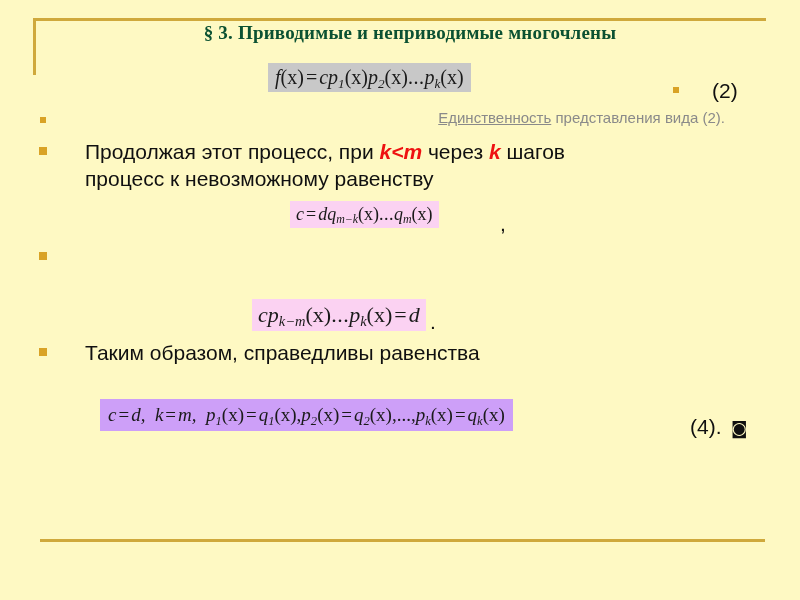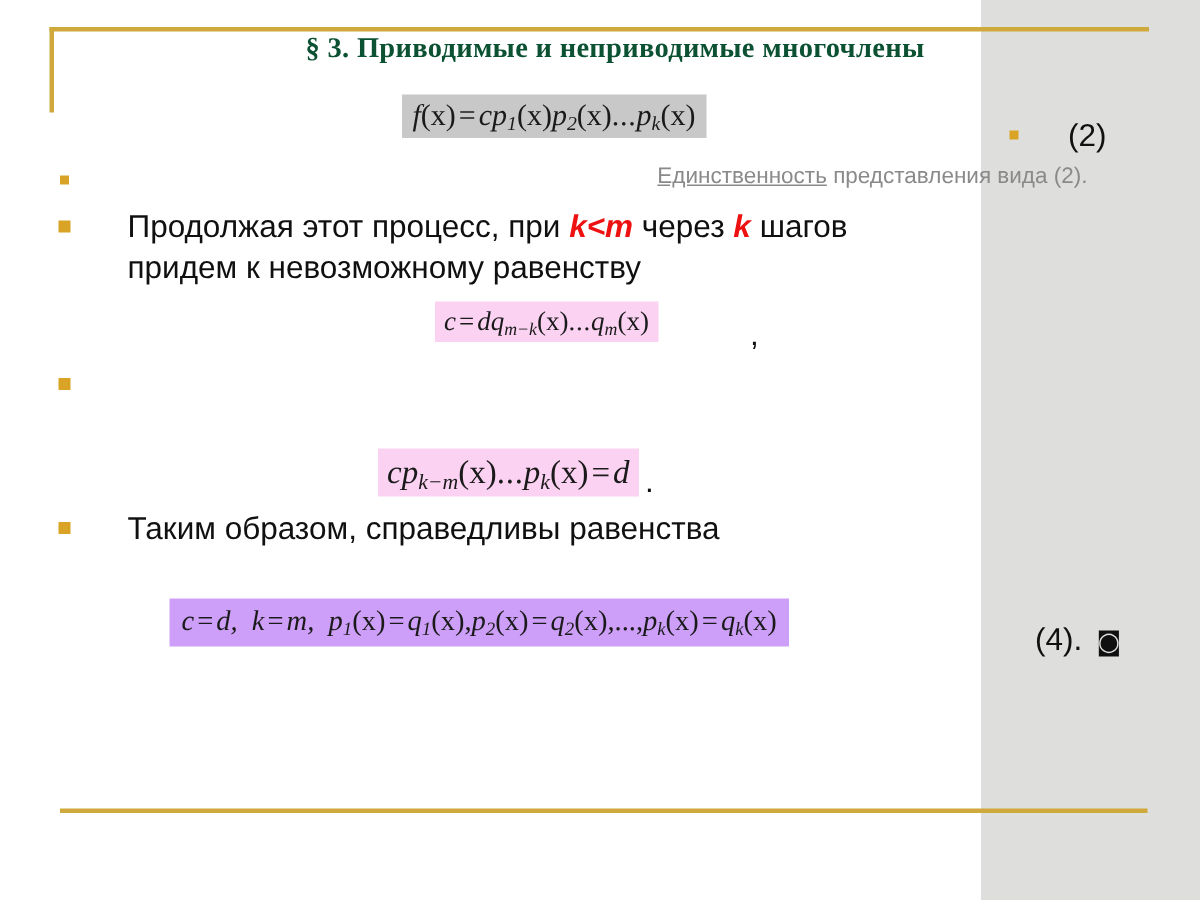--- a/index.html
+++ b/index.html
@@ -11,23 +11,23 @@
     height: 600px;
     background: #dededd;
     font-family: "Liberation Sans", sans-serif;
     overflow: hidden;
     position: relative;
   }
 
   .slide {
     position: absolute;
     inset: 0;
-    width: 654px;
+    width: 800px;
     height: 600px;
-    background: #ffffff;
+    background: #fef9c3;
   }
 
   
   .frame-top {
     position: absolute;
     left: 33px;
     top: 18px;
     width: 733px;
     height: 3px;
     background: #cfa93c;
@@ -133,21 +133,20 @@
     background: #c8c8c8;
     padding: 3px 7px 4px 7px;
   }
   .hl-pink {
     background: #fbd2f2;
     padding: 3px 6px 4px 6px;
   }
   .hl-violet {
     background: #cd9ff8;
     padding: 5px 8px 6px 8px;
-    margin-left: 13px;
   }
 
   .tail-mark {
     position: absolute;
     font-family: "Liberation Sans", sans-serif;
     font-size: 21px;
     color: #101010;
   }
 
   .eq-number {
@@ -183,21 +182,21 @@
   <div class="bullet-marker small" style="left:673px; top:87px;"></div>
   <div class="eq-number" style="left:712px; top:79px;">(2)</div>
 
   <div class="bullet-marker small" style="left:40px; top:117px;"></div>
   <div class="small-text" style="left:85px; top:108px; width:640px;">
     <span class="u">Единственность</span><span> представления вида (2).</span>
   </div>
 
   <div class="bullet-marker" style="left:39px; top:147px;"></div>
   <div class="body-text" style="left:85px; top:138px; width:660px;">
-    <span>Продолжая этот процесс, при </span><span class="red-it">k&lt;m</span><span> через </span><span class="red-it">k</span><span> шагов</span><br><span>придем к невозможному равенству</span>
+    <span>Продолжая этот процесс, при </span><span class="red-it">k&lt;m</span><span> через </span><span class="red-it">k</span><span> шагов</span><br><span>процесс к невозможному равенству</span>
   </div>
 
   <div class="formula" style="left:290px; top:205px; font-size:18px;">
     <span class="hl-pink"><span>c</span><span class="op">=</span><span>dq</span><sub>m−k</sub><span class="par">(x)</span><span class="dots">...</span><span>q</span><sub>m</sub><span class="par">(x)</span></span>
   </div>
   <div class="tail-mark" style="left:500px; top:212px;">,</div>
 
   <div class="bullet-marker" style="left:39px; top:252px;"></div>
 
   <div class="formula" style="left:252px; top:303px; font-size:22px;">

